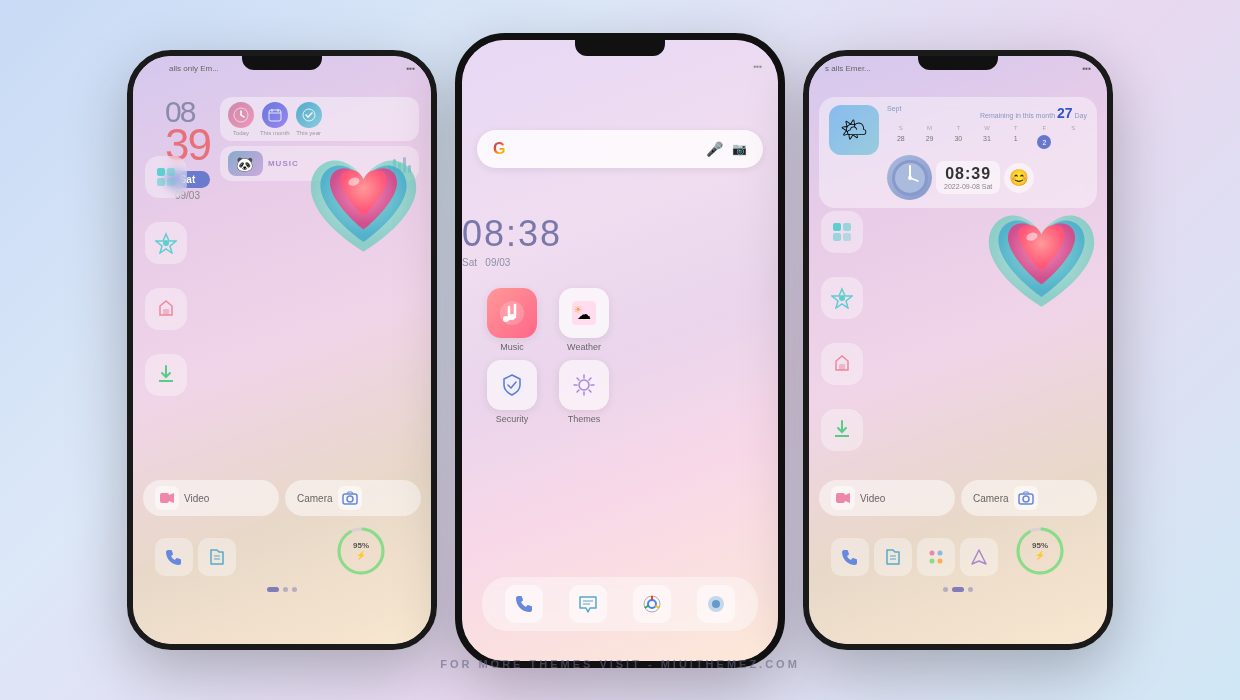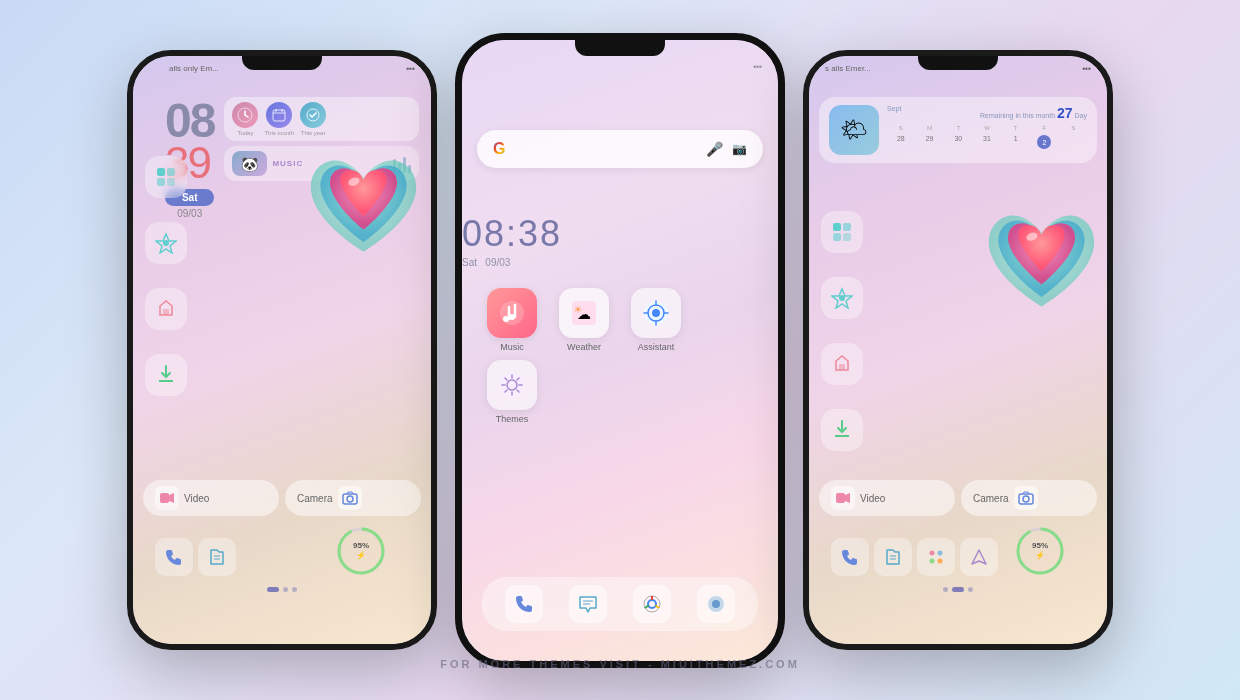--- a/index.html
+++ b/index.html
@@ -119,22 +119,22 @@
       padding: 20px 12px 8px;
       gap: 10px;
       align-items: flex-start;
     }
 
     .clock-widget {
       flex: 0 0 auto;
     }
 
     .clock-hour {
-      font-size: 48px;
-      font-weight: 700;
+      font-size: 30px;
+      font-weight: 400;
       color: #8a8aaa;
       line-height: 1;
       letter-spacing: -2px;
     }
 
     .clock-min {
       font-size: 44px;
       font-weight: 300;
       color: #e8707a;
       line-height: 1;
@@ -800,36 +800,35 @@
           <div class="center-app-icon" style="background: rgba(255,255,255,0.7);">
             <svg width="28" height="28" viewBox="0 0 28 28">
                 <rect x="2" y="2" width="24" height="24" rx="4" fill="#ffddee"></rect>
                 <text x="14" y="20" text-anchor="middle" font-size="14">☁</text>
                 <text x="8" y="14" text-anchor="middle" font-size="10" fill="#ff9944">☀</text>
               </svg>
           </div>
           <span class="center-app-label">Weather</span>
         </div>
 
+      </div>
+
+      <div class="center-second-row">
+
+
         <div class="center-app">
           <div class="center-app-icon">
             <svg width="28" height="28" viewBox="0 0 28 28">
-                <circle cx="14" cy="14" r="12" fill="#f0f8ff"></circle>
-                <circle cx="14" cy="14" r="8" fill="none" stroke="#4488ff" stroke-width="1.5"></circle>
-                <circle cx="14" cy="14" r="4" fill="#4488ff"></circle>
-                <path d="M14 2 L14 6 M14 22 L14 26 M2 14 L6 14 M22 14 L26 14" stroke="#4488ff" stroke-width="1.5" stroke-linecap="round"></path>
+                <circle cx="14" cy="14" r="12" fill="#eef0ff"></circle>
+                <path d="M14 4 L22 8 L22 14 C22 19 18 22 14 24 C10 22 6 19 6 14 L6 8 Z" fill="none" stroke="#6677cc" stroke-width="1.5" stroke-linejoin="round"></path>
+                <path d="M10 14 L13 17 L18 11" stroke="#6677cc" stroke-width="1.5" fill="none" stroke-linecap="round" stroke-linejoin="round"></path>
               </svg>
           </div>
-          <span class="center-app-label">Assistant</span>
-        </div>
-      </div>
-
-      <div class="center-second-row">
-
-
+          <span class="center-app-label">Security</span>
+        </div>
 
 
         <div class="center-app">
           <div class="center-app-icon">
             <svg width="28" height="28" viewBox="0 0 28 28">
                 <circle cx="14" cy="14" r="12" fill="#f8eeff"></circle>
                 <circle cx="14" cy="14" r="5" fill="none" stroke="#aa88cc" stroke-width="1.5"></circle>
                 <path d="M14 4 L14 7 M14 21 L14 24 M4 14 L7 14 M21 14 L24 14 M7 7 L9 9 M19 19 L21 21 M21 7 L19 9 M9 19 L7 21" stroke="#aa88cc" stroke-width="1.5" stroke-linecap="round"></path>
               </svg>
           </div>
@@ -912,20 +911,41 @@
           <div style="display:grid; grid-template-columns:repeat(7,1fr); gap:1px; font-size:7px; text-align:center; color:#777;">
             <span>28</span>
             <span>29</span>
             <span>30</span>
             <span>31</span>
             <span>1</span>
             <span style="background:#6677cc; color:white; border-radius:50%; width:14px; height:14px; display:flex; align-items:center; justify-content:center; margin:0 auto;">2</span>
             <span></span>
           </div>
 
+          <div style="display:flex; gap:4px; align-items:center; margin-top:2px;">
+
+            <div class="analog-clock">
+              <svg width="38" height="38" viewBox="0 0 38 38">
+                <circle cx="19" cy="19" r="18" fill="#8899cc"></circle>
+                <circle cx="19" cy="19" r="15" fill="#aabbdd"></circle>
+                <line x1="19" y1="19" x2="19" y2="7" stroke="white" stroke-width="2" stroke-linecap="round"></line>
+                <line x1="19" y1="19" x2="27" y2="22" stroke="white" stroke-width="1.5" stroke-linecap="round"></line>
+                <circle cx="19" cy="19" r="2" fill="white"></circle>
+              </svg>
+            </div>
+
+            <div class="digital-clock-right">
+              <div class="digital-time-right">08:39</div>
+              <div class="digital-date-right">2022-09-08 Sat</div>
+            </div>
+
+            <div class="smiley-right">
+              <span>😊</span>
+            </div>
+          </div>
         </div>
       </div>
 
       <div class="heart-container-right">
         <svg viewBox="0 0 120 120">
           <defs>
             <radialGradient id="rg1" cx="50%" cy="40%">
               <stop offset="0%" stop-color="#ff9999"></stop>
               <stop offset="100%" stop-color="#ff5577"></stop>
             </radialGradient>

